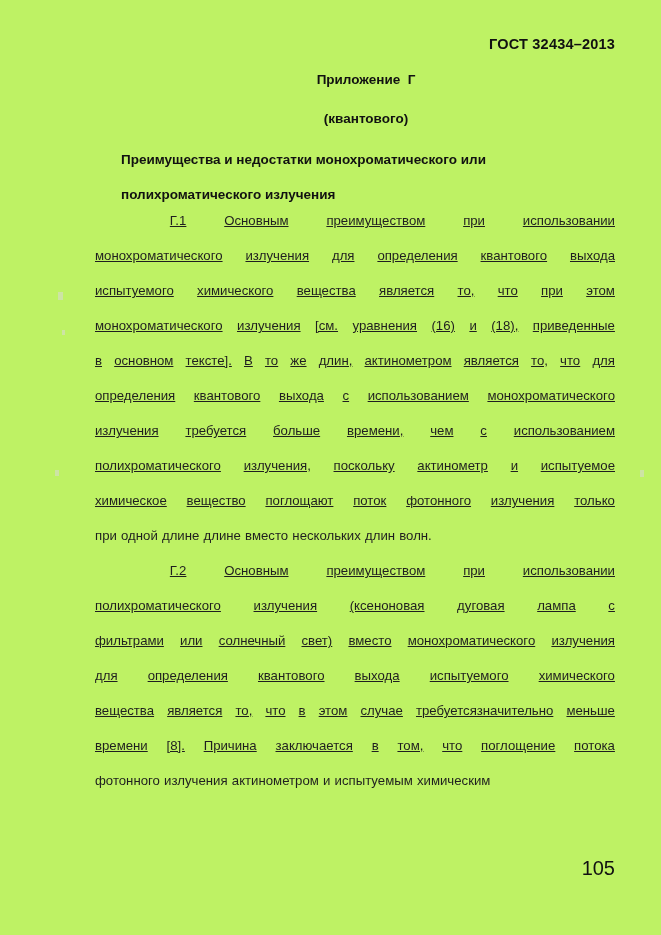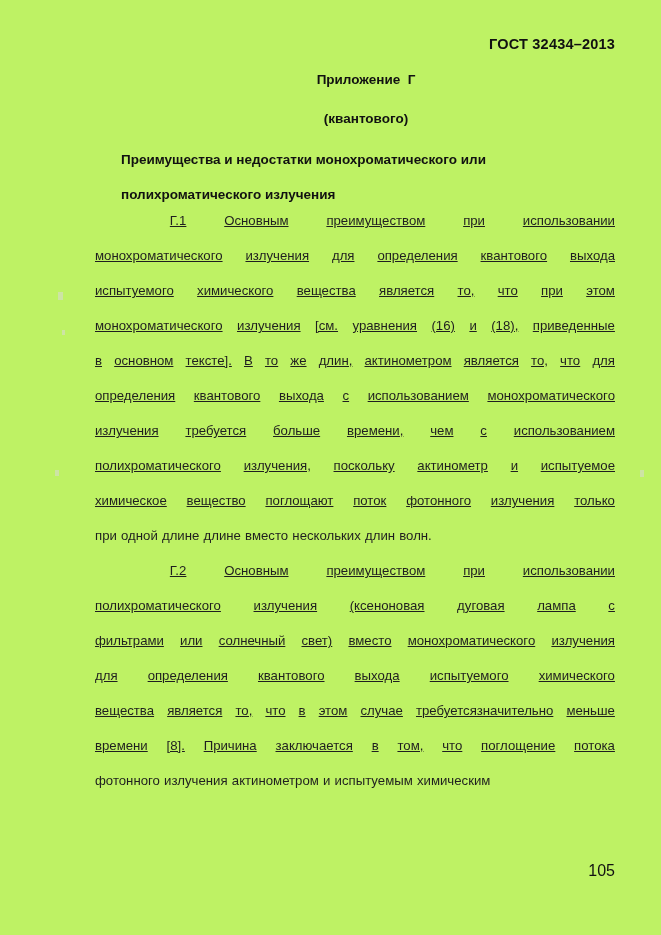--- a/index.html
+++ b/index.html
@@ -118,21 +118,21 @@
     display: inline-block;
     width: 37px;
     flex: 0 0 37px;
   }
 
   
   .page-number {
     position: absolute;
     bottom: 55px;
     right: 46px;
-    font-size: 16px;
+    font-size: 20px;
     color: #111111;
   }
 
   
   .speckle {
     position: absolute;
     background: #d8d8d8;
     opacity: 0.55;
     pointer-events: none;
   }

